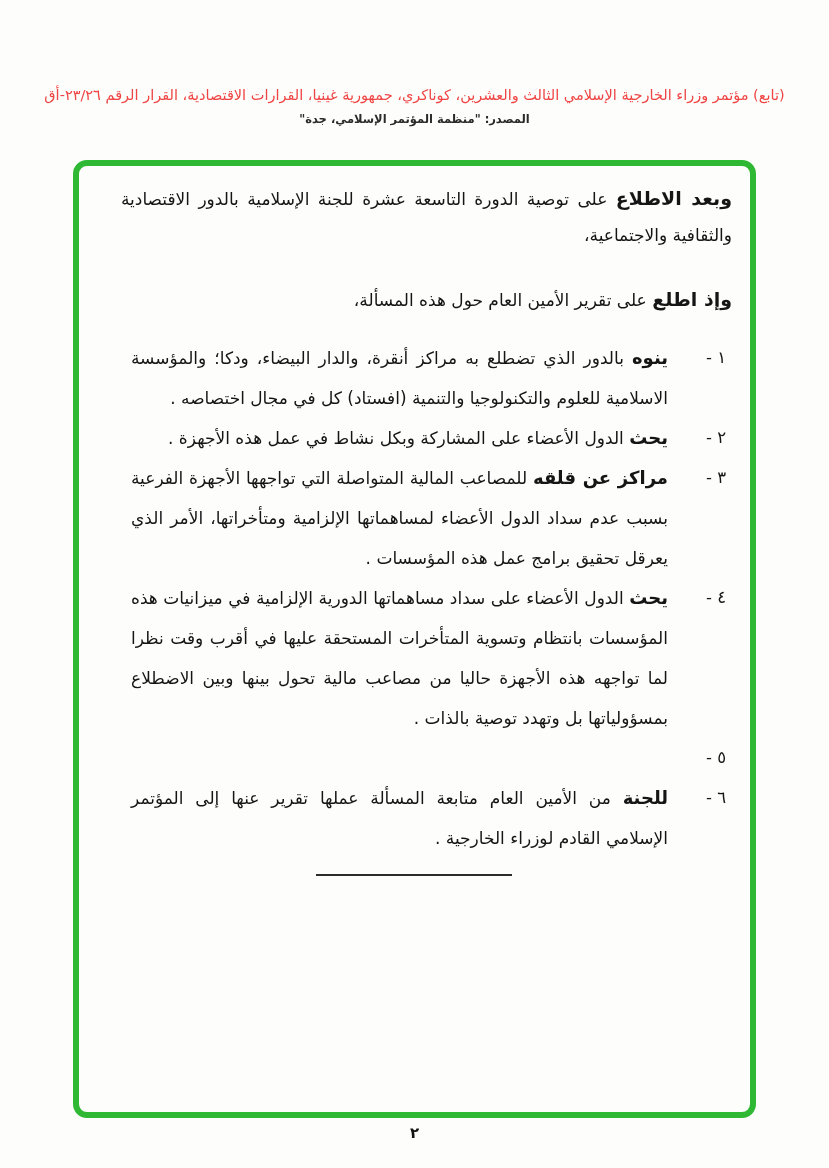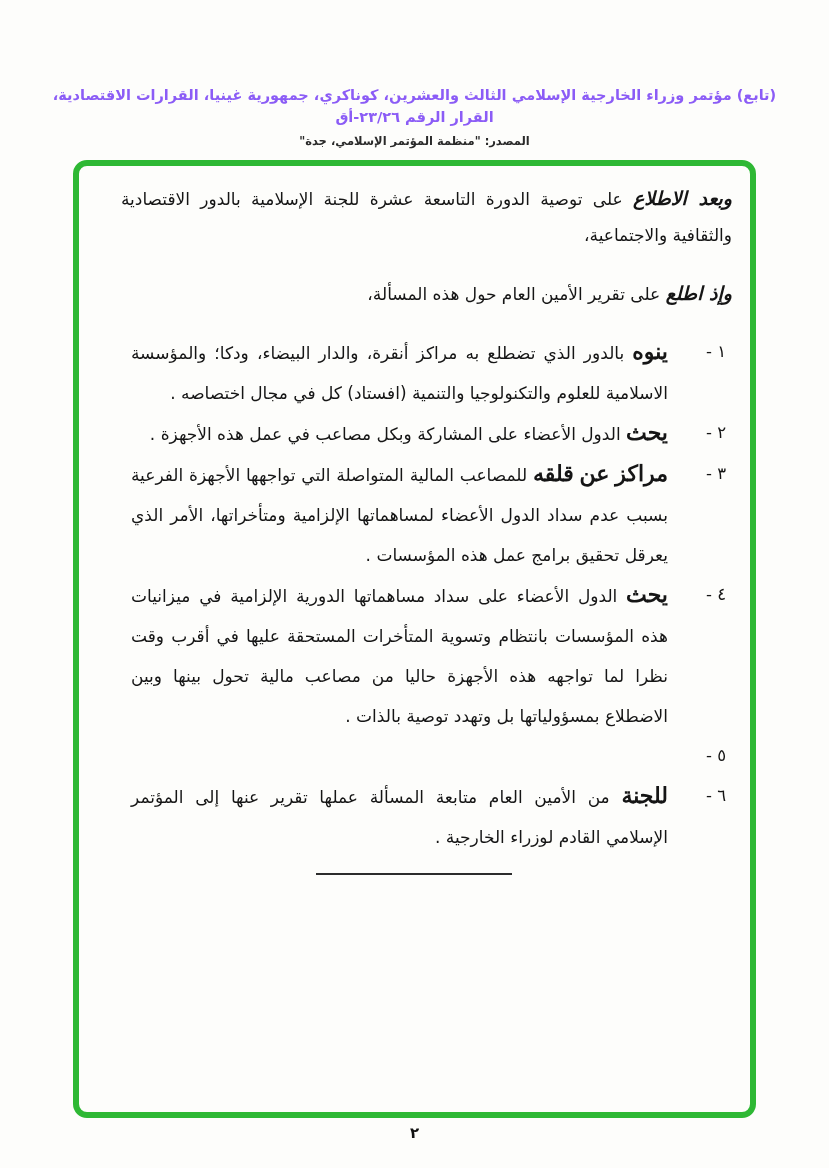--- a/index.html
+++ b/index.html
@@ -12,54 +12,54 @@
   .page {
     position:relative; width:829px; height:1168px;
     background:#fdfdfb; overflow:hidden;
   }
   
   .header {
     position:absolute; top:84px; left:36px; right:36px;
     text-align:center; direction:rtl;
   }
   .header-line1 {
-    font-size:14.5px; font-weight:bold; line-height:22px;
-    color:#8b5cf6;
+    font-size:14.5px; font-weight:normal; line-height:22px;
+    color:#ef4444;
   }
   .header-line2 {
     font-size:11.5px; font-weight:bold; margin-top:6px; color:#2a2a2a;
   }
   
   .green-box {
     position:absolute; left:73px; top:160px;
     width:683px; height:958px; box-sizing:border-box;
     border:6px solid #2eb834; border-radius:14px;
     background:transparent;
   }
   .content {
     position:absolute; top:0; left:0; right:0; bottom:0;
     padding:14px 18px 0 42px;
     direction:rtl;
   }
   .preamble {
     margin:0; font-size:17px; line-height:36px;
     text-align:justify; color:#151515;
   }
-  .preamble.second { margin-top:22px; }
-  .lead-word { font-weight:bold; font-size:19px;font-style:italic; }
+  .preamble.second { margin-top:28px; }
+  .lead-word { font-weight:bold; font-size:19px; }
   
   .items { margin-top:20px; }
   .item {
     display:flex; gap:14px;
     font-size:17px; line-height:40px;
     margin:0 6px 0 0; color:#151515;
   }
   .item-num { flex:none; width:44px; font-size:16.5px; }
   .item-text { flex:1; text-align:justify; margin-left:10px; }
-  .item-text b { font-size:22px;font-family:Liberation Serif, serif; }
+  .item-text b { font-size:18px; }
   
   .end-rule {
     width:196px; height:0;
     border-top:2px solid #2c2c2c;
     margin:16px auto 0; transform:translateX(-13px);
   }
   .page-number {
     position:absolute; top:1124px; left:0; right:0;
     text-align:center; font-size:15px; font-weight:bold; color:#111;
   }
@@ -83,21 +83,21 @@
 
       <div class="items">
 
         <div class="item">
           <div class="item-num">١ -</div>
           <div class="item-text"><b>ينوه</b> <span>بالدور الذي تضطلع به مراكز أنقرة، والدار البيضاء، ودكا؛ والمؤسسة الاسلامية للعلوم والتكنولوجيا والتنمية (افستاد) كل في مجال اختصاصه .</span></div>
         </div>
 
         <div class="item">
           <div class="item-num">٢ -</div>
-          <div class="item-text"><b>يحث</b> <span>الدول الأعضاء على المشاركة وبكل مصاعب في عمل هذه الأجهزة .</span></div>
+          <div class="item-text"><b>يحث</b> <span>الدول الأعضاء على المشاركة وبكل نشاط في عمل هذه الأجهزة .</span></div>
         </div>
 
         <div class="item">
           <div class="item-num">٣ -</div>
           <div class="item-text"><b>مراكز عن قلقه</b> <span>للمصاعب المالية المتواصلة التي تواجهها الأجهزة الفرعية بسبب عدم سداد الدول الأعضاء لمساهماتها الإلزامية ومتأخراتها، الأمر الذي يعرقل تحقيق برامج عمل هذه المؤسسات .</span></div>
         </div>
 
         <div class="item">
           <div class="item-num">٤ -</div>
           <div class="item-text"><b>يحث</b> <span>الدول الأعضاء على سداد مساهماتها الدورية الإلزامية في ميزانيات هذه المؤسسات بانتظام وتسوية المتأخرات المستحقة عليها في أقرب وقت نظرا لما تواجهه هذه الأجهزة حاليا من مصاعب مالية تحول بينها وبين الاضطلاع بمسؤولياتها بل وتهدد توصية بالذات .</span></div>

